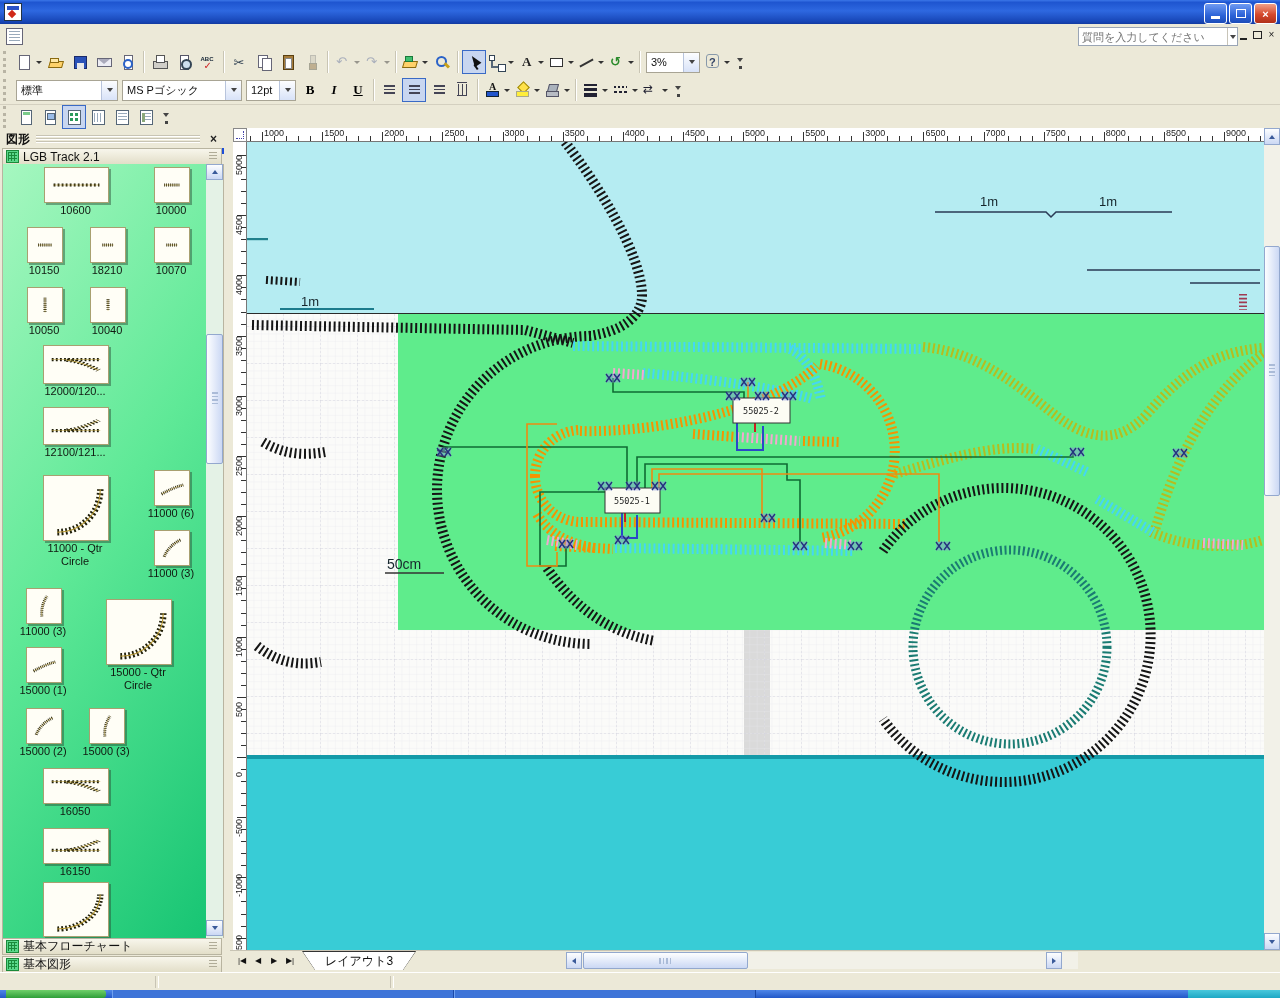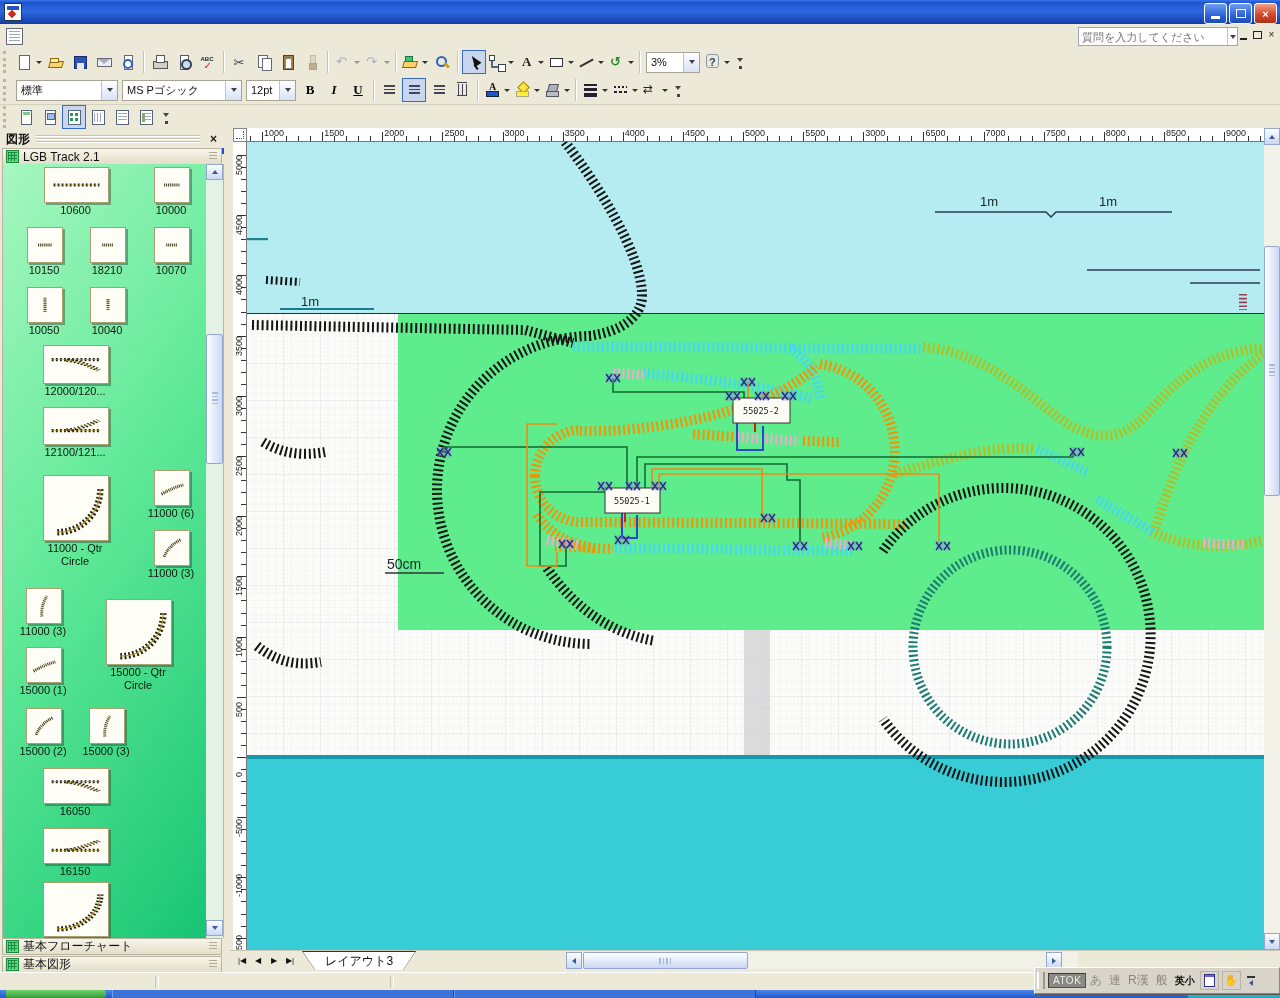--- a/index.html
+++ b/index.html
@@ -986,32 +986,20 @@
     <div class="sb-btn" style="left:816px;top:1px;width:16px;height:17px;">
         <span class="tri-r2"></span>
       </div>
   </div>
 
   <div id="statusbar">
     <span class="groove" style="left:155px;"></span>
     <span class="groove" style="left:390px;"></span>
   </div>
 
-  <div id="ime-bar">
-    <span class="ime-grip"></span>
-    <span class="ime-name">ATOK</span>
-    <span id="ime-modes"><span class="ime-mode">あ</span><span class="ime-mode">連</span><span class="ime-mode">R漢</span><span class="ime-mode">般</span></span>
-    <span class="ime-mode dark">英小</span>
-    <span class="ime-btn menu"></span>
-    <span class="ime-btn hand"></span>
-    <span class="ime-mini">
-      <span style="width:8px;height:2px;background:#333;"></span>
-      <span class="tri-l2"></span>
-    </span>
-  </div>
 
   <div id="taskbar">
     <span class="start"></span>
     <span class="task" style="left:112px;width:340px;"></span>
     <span class="task" style="left:454px;width:300px;"></span>
     <span class="tray"></span>
   </div>
 
 </div>
 

